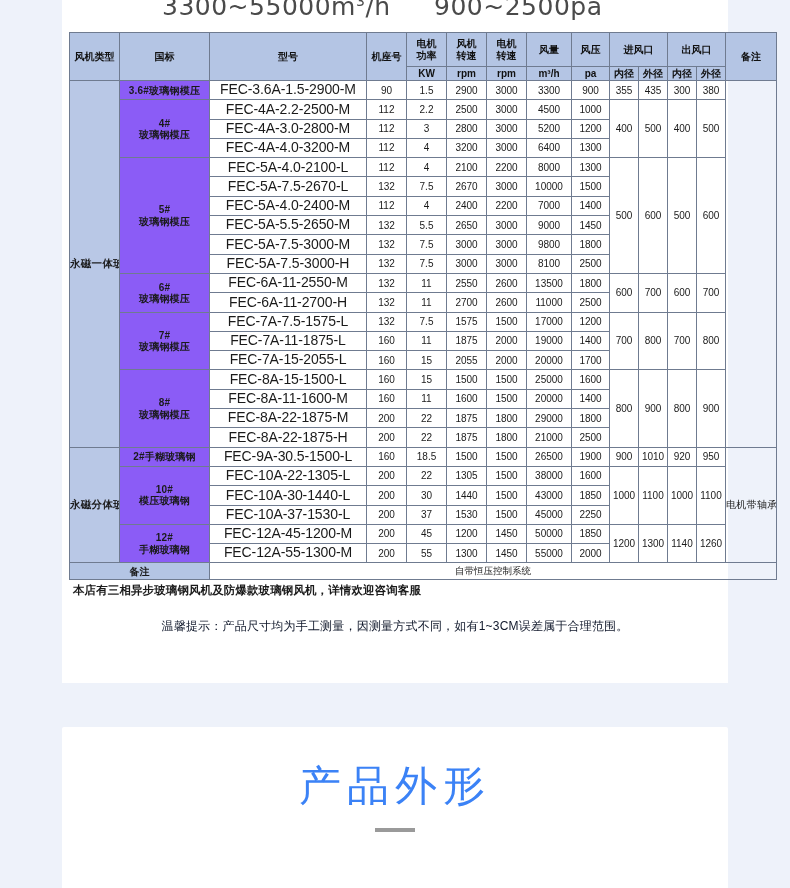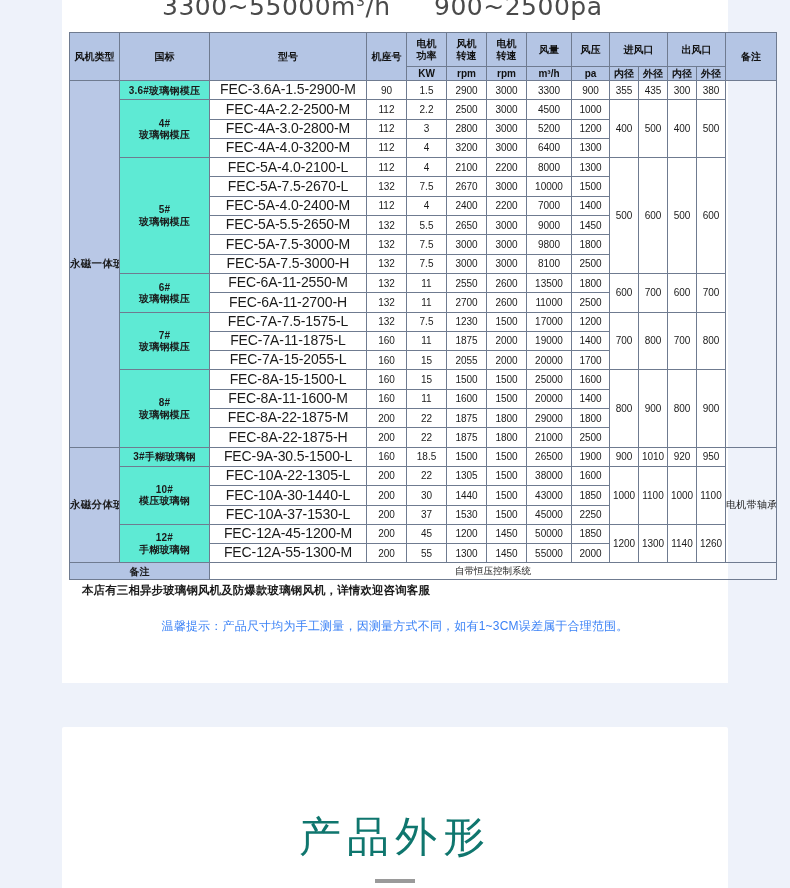--- a/index.html
+++ b/index.html
@@ -60,21 +60,21 @@
     background: #b4c5e4;
     font-weight: bold;
     font-size: 10px;
     color: #111;
   }
   .hdr-top { height: 34px; }
   .hdr-unit { height: 14px; }
   tbody tr { height: 19.3px; }
   td.model { font-size: 14px; letter-spacing: -.1px; }
   td.grp {
-    background: #5eead4;
+    background: #8b5cf6;
     font-weight: bold;
     font-size: 10px;
     white-space: normal;
     line-height: 1.35;
     letter-spacing: .2px;
   }
   td.type {
     background: #b9c8e6;
     font-weight: bold;
     font-size: 10.5px;
@@ -91,44 +91,44 @@
   tr.footer-row { height: 17px; }
   td.footer-label {
     background: #b4c5e4; font-weight: bold; font-size: 10px;
   }
   td.footer-value {
     text-align: left; padding-left: 4px; font-size: 9.5px; margin-left: 20px;
   }
 
   
   .note-bold {
-    margin: 3px 0 0 20px;
+    margin: 3px 0 0 11px;
     font-size: 11.5px;
     font-weight: bold;
     color: #1a1a1a;
     letter-spacing: .1px;
   }
   .tips {
     margin-top: 19px;
     text-align: center;
-    color: #3b82f6;
+    color: #0f172a;
     font-size: 12px;
     line-height: 1.65;
     letter-spacing: .2px;
     padding: 0 6px;
   }
 
   
   .shape-title {
     text-align: center;
     font-size: 42px;
-    color: #0f766e;
+    color: #3b82f6;
     font-weight: 400;
     letter-spacing: 6px;
-    padding-top: 82px;
+    padding-top: 31px;
     font-family: "DejaVu Sans", sans-serif;
   }
   .shape-rule {
     width: 40px; height: 4px; background: #9a9a9a;
     margin: 14px auto 0;
   }
 
   
   .drawings {
     position: absolute;
@@ -357,21 +357,21 @@
           <td class="num">2500</td>
         </tr>
         <tr>
           <td class="grp" rowspan="3">
             <div>7#</div>
             <div>玻璃钢模压</div>
           </td>
           <td class="model">FEC-7A-7.5-1575-L</td>
           <td class="num">132</td>
           <td class="num">7.5</td>
-          <td class="num">1230</td>
+          <td class="num">1575</td>
           <td class="num">1500</td>
           <td class="num">17000</td>
           <td class="num">1200</td>
           <td class="num" rowspan="3">700</td>
           <td class="num" rowspan="3">800</td>
           <td class="num" rowspan="3">700</td>
           <td class="num" rowspan="3">800</td>
         </tr>
         <tr>
           <td class="model">FEC-7A-11-1875-L</td>
@@ -430,21 +430,21 @@
           <td class="model">FEC-8A-22-1875-H</td>
           <td class="num">200</td>
           <td class="num">22</td>
           <td class="num">1875</td>
           <td class="num">1800</td>
           <td class="num">21000</td>
           <td class="num">2500</td>
         </tr>
         <tr>
           <td class="type" rowspan="9">永磁分体玻璃钢风机</td>
-          <td class="grp" rowspan="1">3#手糊玻璃钢</td>
+          <td class="grp" rowspan="1">2#手糊玻璃钢</td>
           <td class="model">FEC-9A-30.5-1500-L</td>
           <td class="num">160</td>
           <td class="num">18.5</td>
           <td class="num">1500</td>
           <td class="num">1500</td>
           <td class="num">26500</td>
           <td class="num">1900</td>
           <td class="num" rowspan="1">900</td>
           <td class="num" rowspan="1">1010</td>
           <td class="num" rowspan="1">920</td>

